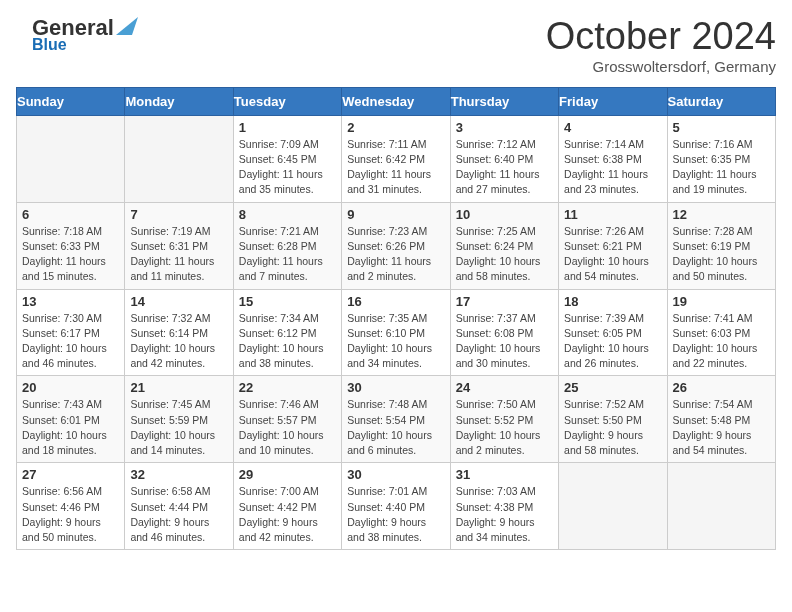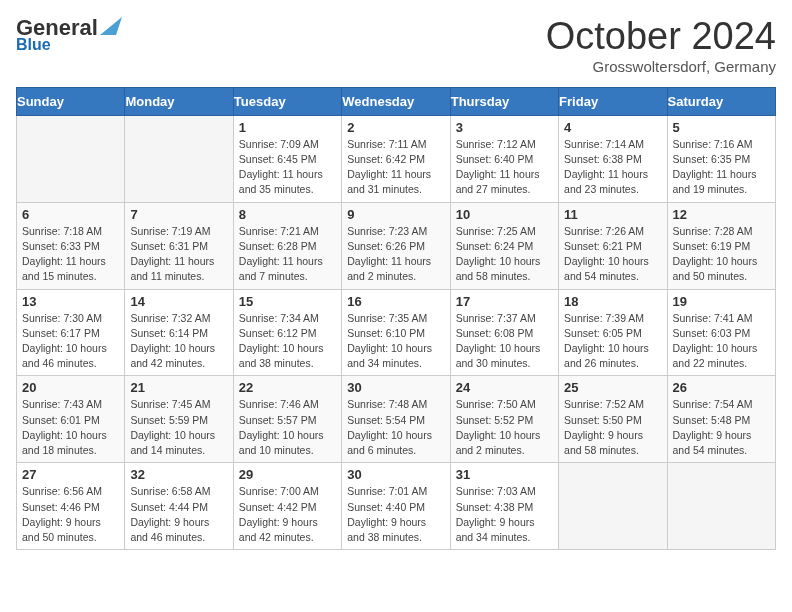--- a/index.html
+++ b/index.html
@@ -12,20 +12,21 @@
     }
     .header {
       display: flex;
       justify-content: space-between;
       align-items: flex-start;
       margin-bottom: 12px;
     }
     .logo {
       display: flex;
       align-items: center;
+      margin-left: 16px;
     }
     .title-area {
       text-align: right;
     }
     .month-title {
       font-size: 38px;
       font-weight: normal;
       color: #333;
       line-height: 1.1;
     }

